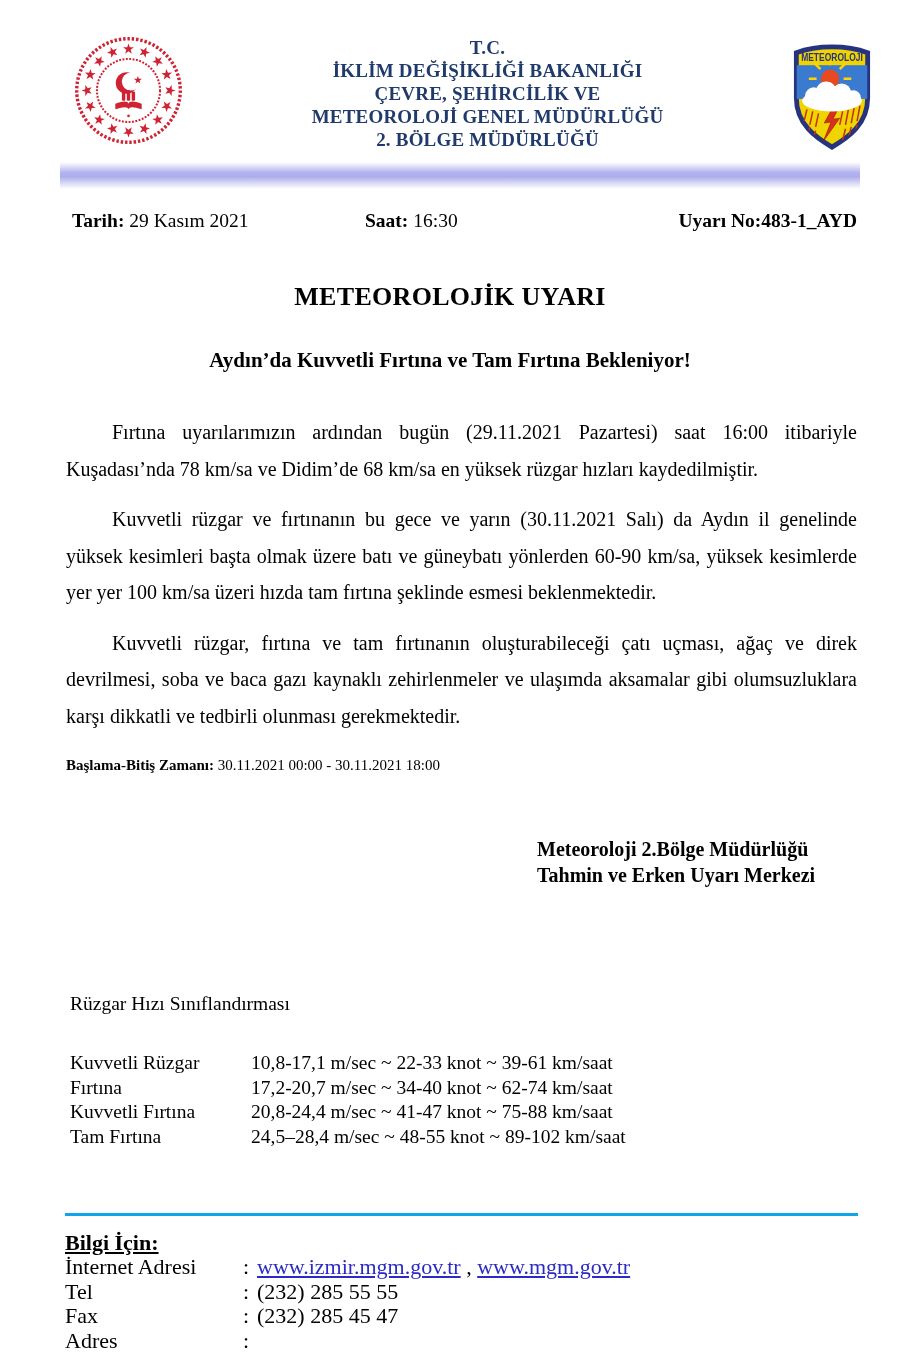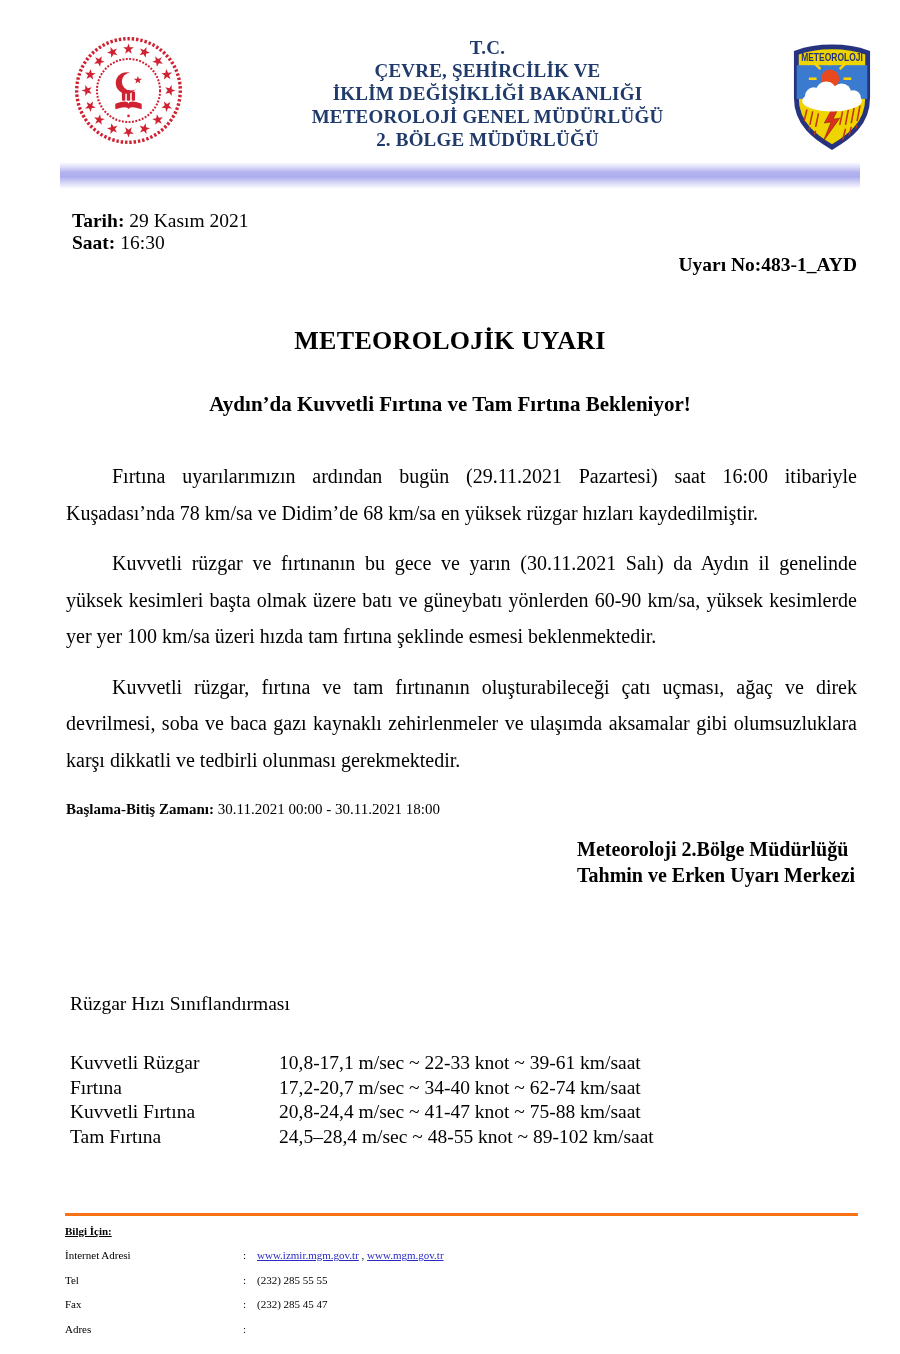--- a/index.html
+++ b/index.html
@@ -20,21 +20,21 @@
     color:#1f3a6b; font-weight:bold; font-size:19px; line-height:23px;
     letter-spacing:0.2px;
   }
 
   .divider {
     margin:8px 40px 0 60px; height:27px;
     background:linear-gradient(180deg,#ffffff 0%,#e3e3f9 15%,#b3b3ef 38%,#adadee 55%,#d9d9f6 78%,#ffffff 100%);
   }
 
   
-  .info-row { display:flex; margin:21px 43px 0 72px; font-size:19.5px;flex-direction:column; }
+  .info-row { display:flex; margin:21px 43px 0 72px; font-size:19.5px; }
   .info-date { width:293px; }
   .info-time { flex:1; }
   .info-no   { text-align:right; font-weight:bold; }
   .lbl-b { font-weight:bold; }
 
   
   .doc-title {
     margin-top:50px; text-align:center;
     font-size:26px; font-weight:bold; letter-spacing:0.3px;
   }
@@ -47,34 +47,34 @@
   .body-text { margin:41px 43px 0 66px; }
   .body-text p {
     font-size:20px; line-height:36.5px; text-align:justify;
     text-indent:46px; margin-bottom:14px;
   }
   .period-line { margin:23px 43px 0 66px; font-size:15px; }
 
   
   .signature {
     position:absolute; top:836px; left:537px;
-    font-weight:bold; font-size:20px; line-height:26px;margin-left:40px;
+    font-weight:bold; font-size:20px; line-height:26px;
   }
 
   
   .classification { position:absolute; top:993px; left:70px; font-size:19.5px; }
   .class-title { margin-bottom:36px; }
-  .class-row { display:flex; line-height:24.6px;gap:28px; }
+  .class-row { display:flex; line-height:24.6px; }
   .class-label { width:181px; flex:0 0 181px; }
 
   
   .footer {
     position:absolute; top:1213px; left:65px; right:42px;
-    border-top:3px solid #f97316; padding-top:3px;
-    font-size:11px; line-height:24.4px;
+    border-top:3px solid #0ea5e9; padding-top:15px;
+    font-size:22px; line-height:24.4px;
   }
   .footer-title { font-weight:bold; text-decoration:underline; }
   .footer-row { display:flex; }
   .footer-label { width:178px; flex:0 0 178px; }
   .footer-sep { width:14px; flex:0 0 14px; }
   .footer a, .footer .link {
     color:#2a2ac8; text-decoration:underline; cursor:pointer;
   }
   .link-comma { color:#000; }
 </style>
@@ -121,22 +121,22 @@
           <rect x="63.4" y="61" width="3.6" height="10" rx="1.2"></rect>
         </g>
 
         <path d="M46,74 Q59,69.5 60,74 Q61,69.5 74,74 L74,80 Q61,75.5 60,80 Q59,75.5 46,80 Z" fill="#cf2233"></path>
         <circle cx="60" cy="87" r="1.4" fill="#cf2233"></circle>
       </svg>
     </div>
 
     <div class="header-center">
       <div>T.C.</div>
+      <div>İKLİM DEĞİŞİKLİĞİ BAKANLIĞI</div>
       <div>ÇEVRE, ŞEHİRCİLİK VE</div>
-      <div>İKLİM DEĞİŞİKLİĞİ BAKANLIĞI</div>
       <div>METEOROLOJİ GENEL MÜDÜRLÜĞÜ</div>
       <div>2. BÖLGE MÜDÜRLÜĞÜ</div>
     </div>
 
     <div class="shield-wrap">
       <svg width="86" height="106" viewBox="0 0 88 110">
         <defs>
           <path id="shieldShape" d="M44,107 C27,97 7,83 7,56 L7,9 C19,4.5 31,3 44,3 C57,3 69,4.5 81,9 L81,56 C81,83 61,97 44,107 Z"></path>
           <clipPath id="shieldClip">
               <use href="#shieldShape"></use>

